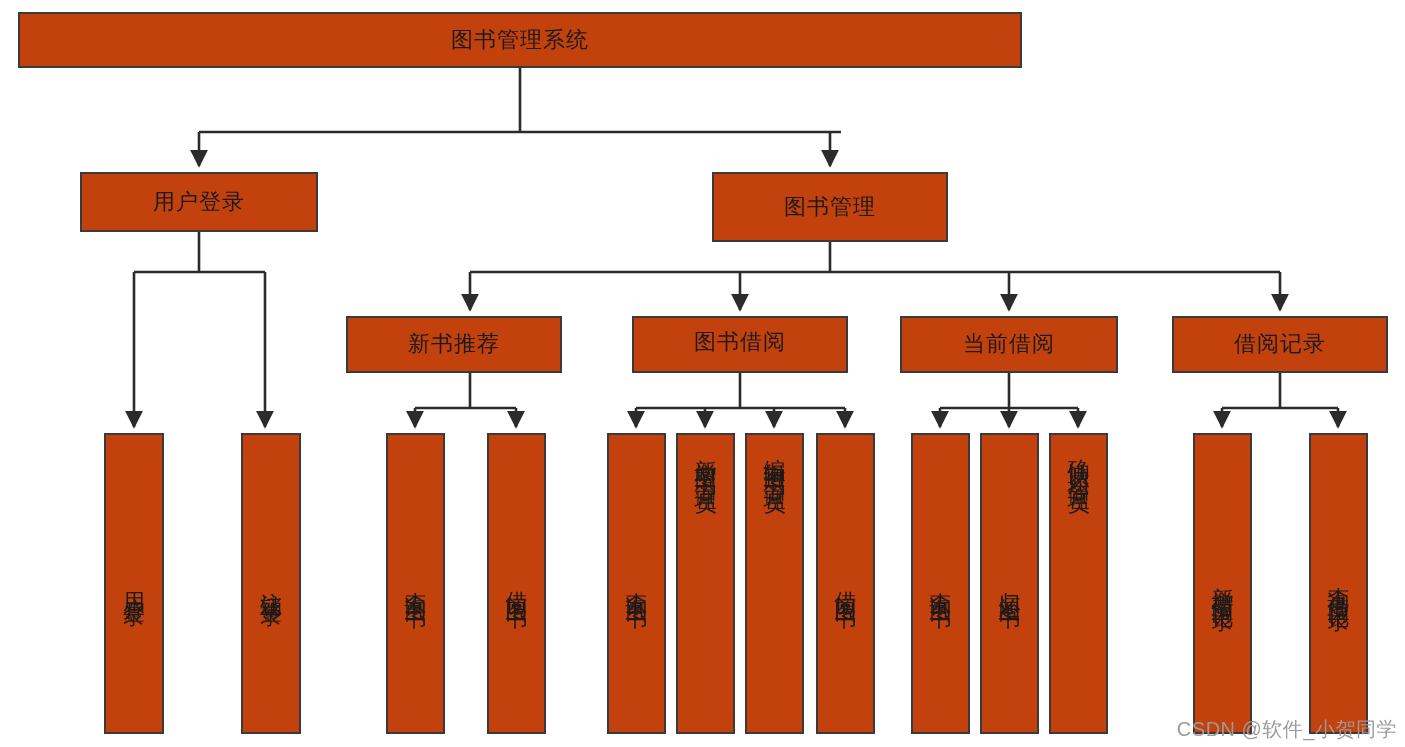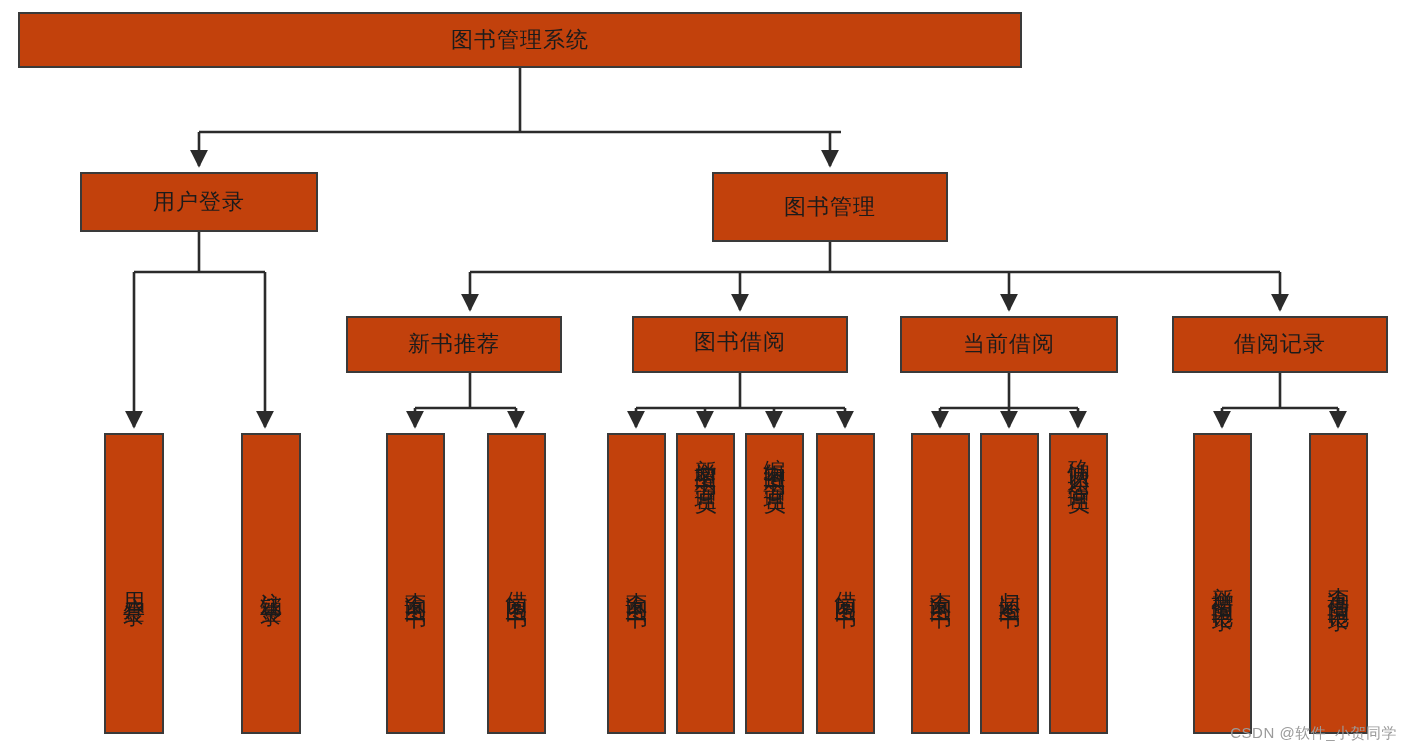--- a/index.html
+++ b/index.html
@@ -55,21 +55,21 @@
     padding-top: 6px;
   }
   .leaf-box.center-text {
     align-items: center;
     padding-top: 0;
   }
   #watermark {
     position: absolute;
     right: 8px;
     bottom: 4px;
-    font-size: 15px;
+    font-size: 20px;
     color: #9b9b9b;
     white-space: nowrap;
     letter-spacing: 0.5px;
   }
 </style>
 </head>
 <body>
 
 <div id="diagram-root">
 

